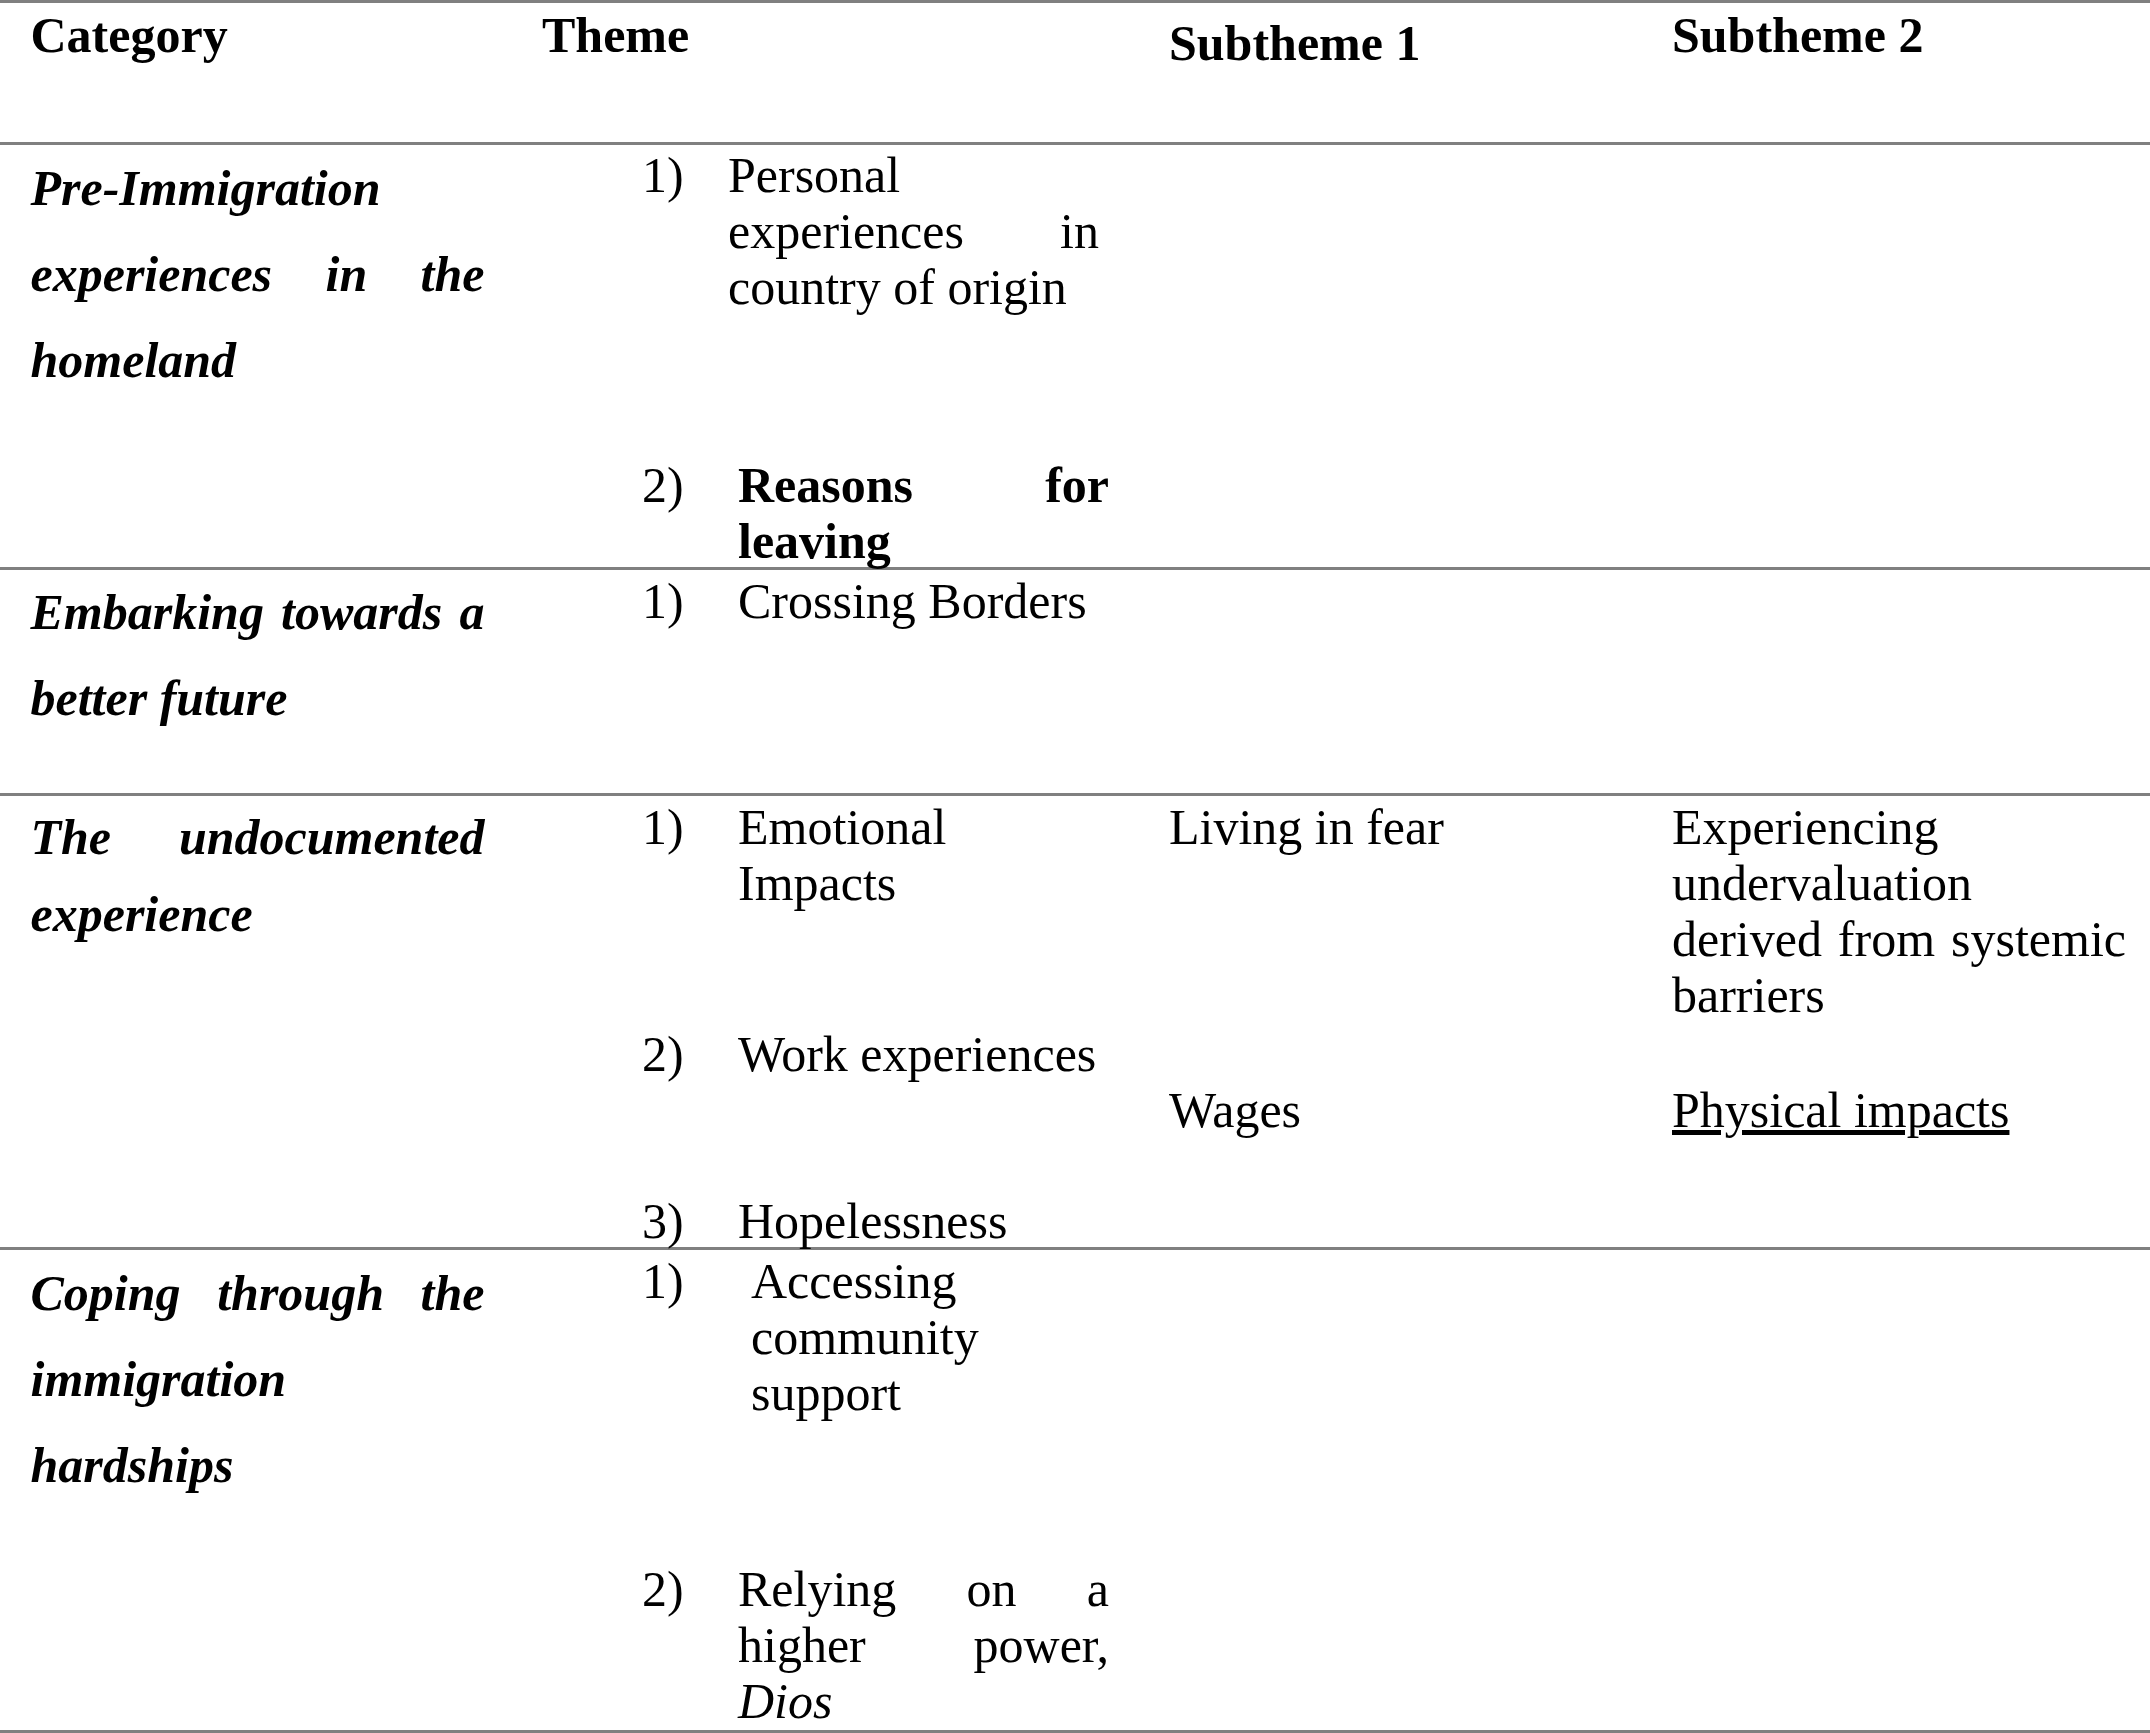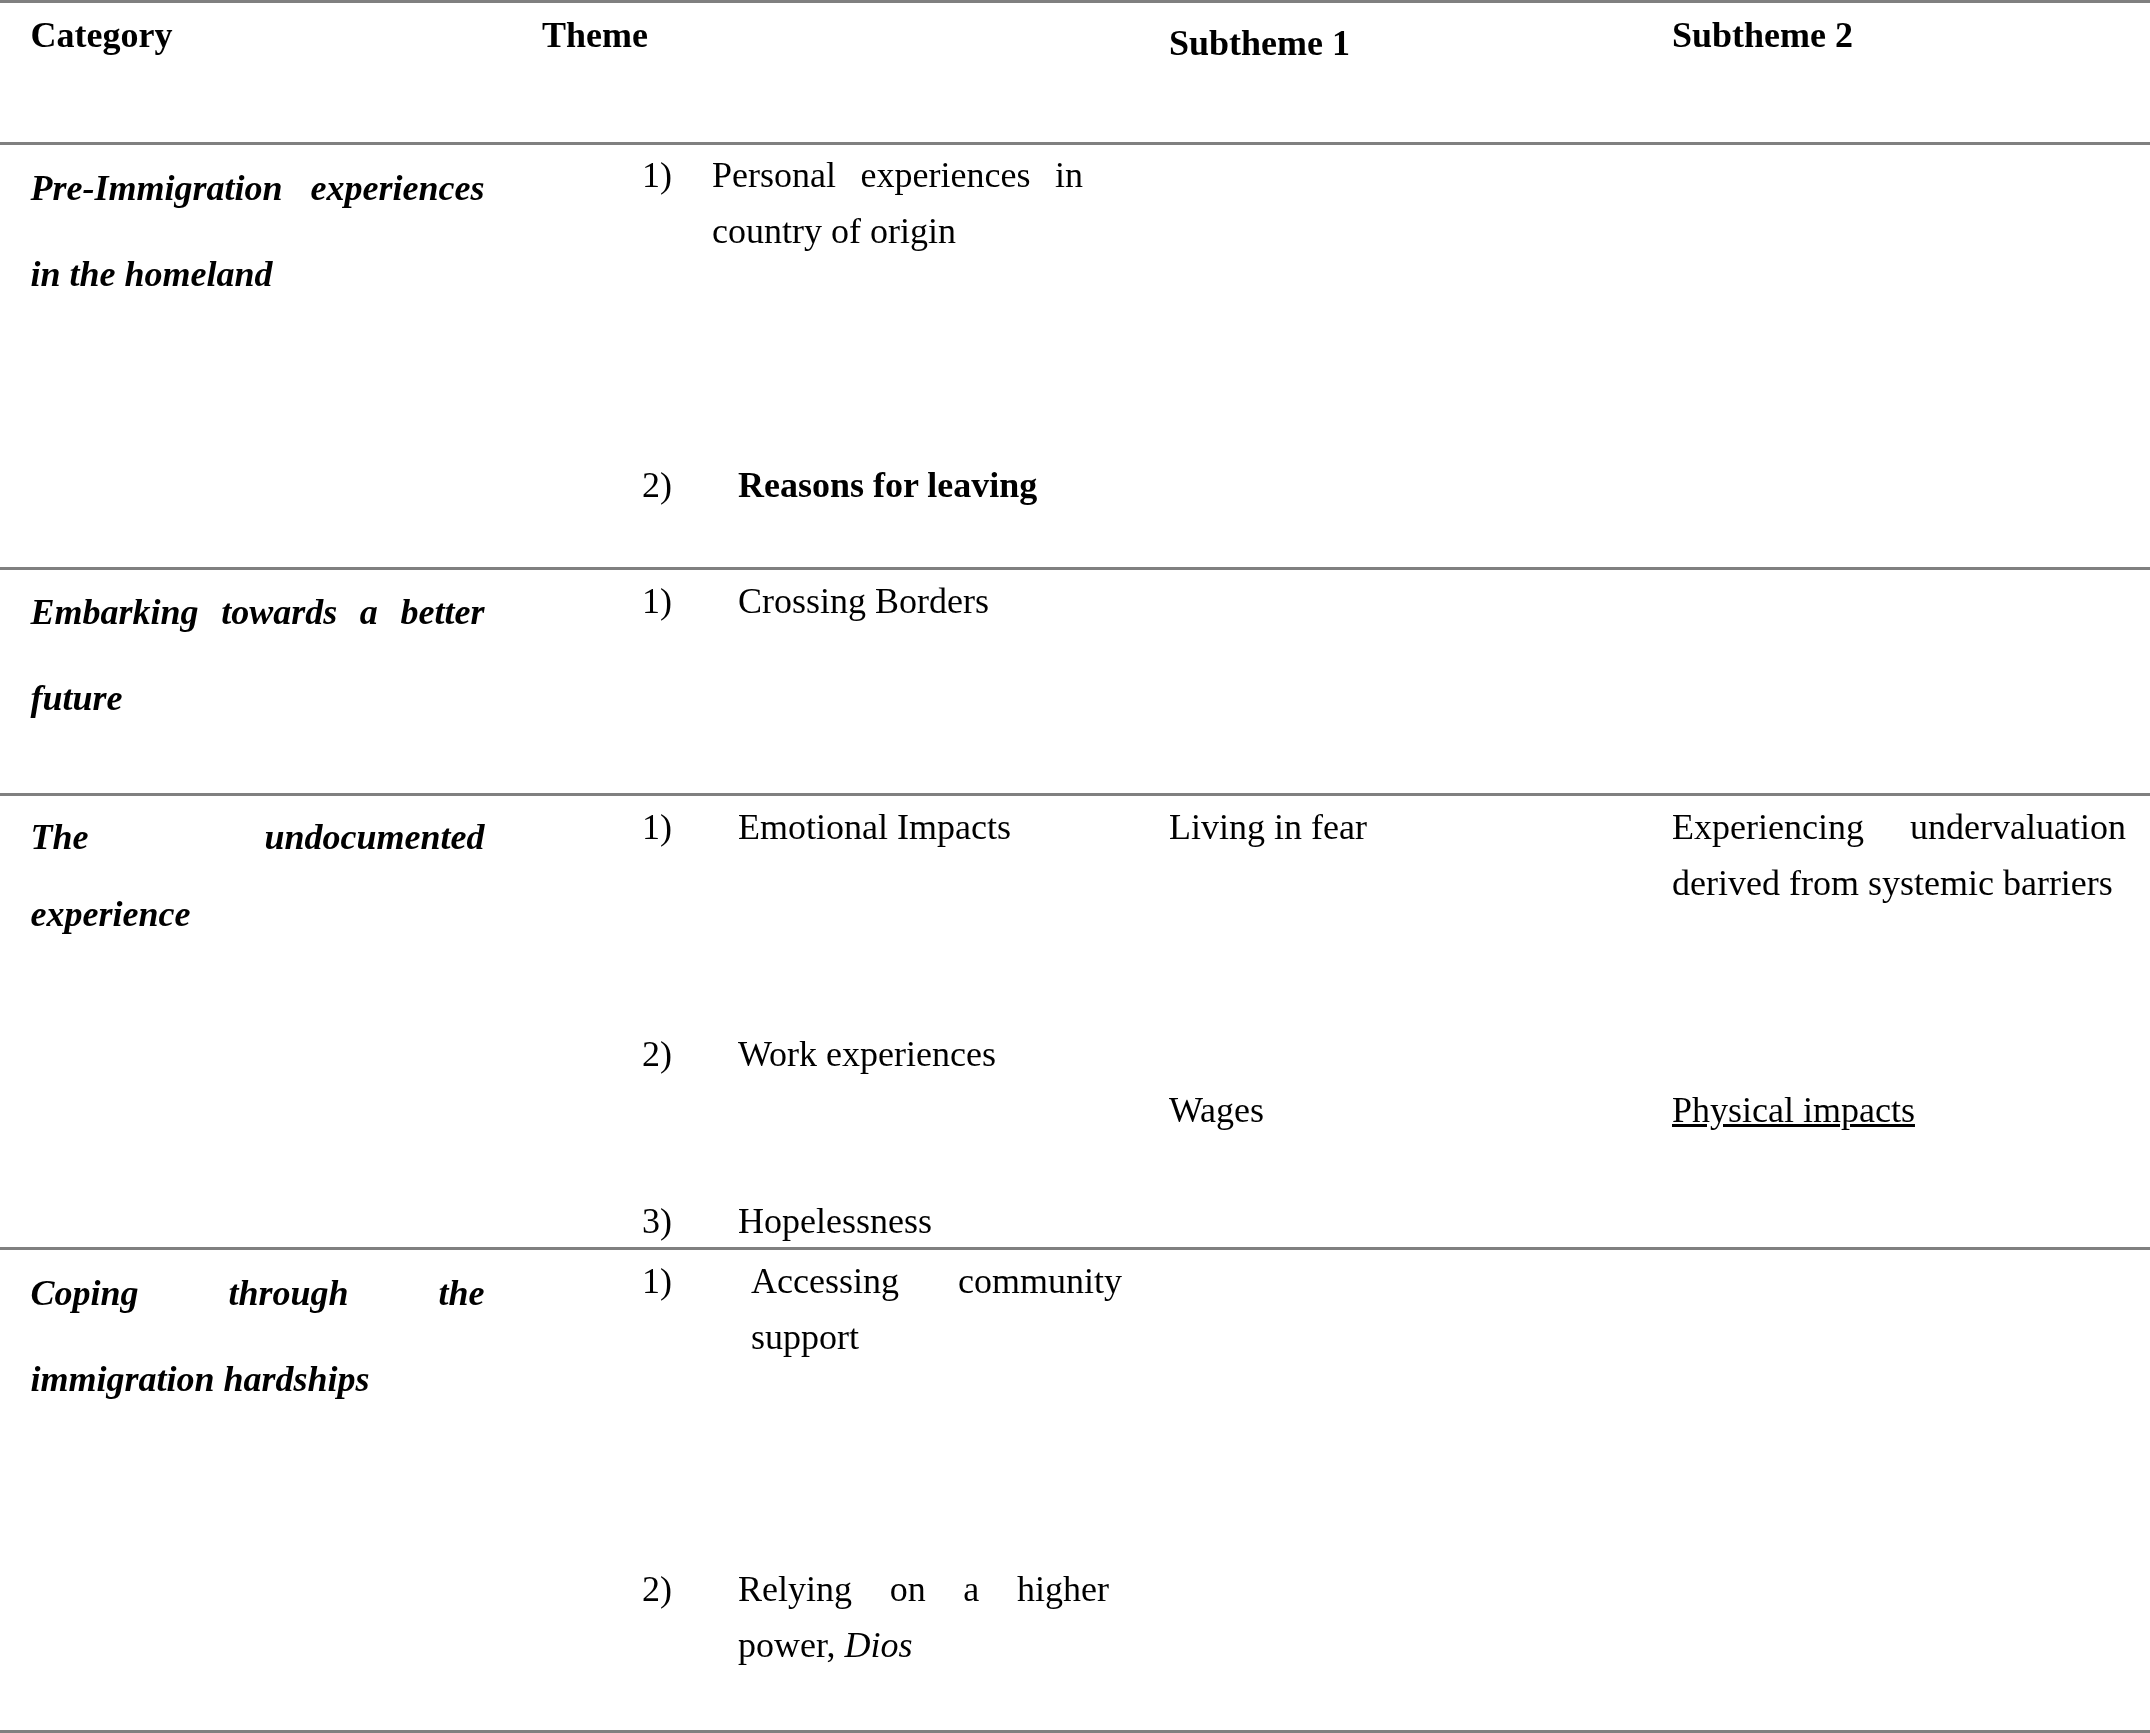--- a/index.html
+++ b/index.html
@@ -1,19 +1,19 @@
 <!DOCTYPE html>
 <html style="font-size:10.6px"><head>
 <meta charset="utf-8">
 <style>
   html, body { margin:0; padding:0; background:#ffffff; }
   body { width:2151px; height:1734px; position:relative; overflow:hidden;
          font-family:"Liberation Serif","DejaVu Serif",serif; color:#000; }
   .rule { position:absolute; left:0; width:2151px; height:2.7px; background:#808080; }
-  .t { position:absolute; font-size:36px; line-height:56px; }
+  .t { position:absolute; font-size:50px; line-height:56px; }
   .hdr { font-weight:bold; }
   .cat { font-weight:bold; font-style:italic; line-height:86px; text-align:justify; text-align-last:left; width:454px; }
   .num { width:46px; }
   .theme { width:371px; text-align:justify; text-align-last:left; }
   .sub2 { width:454px; text-align:justify; text-align-last:left; }
   .it { font-style:italic; }
 </style>
 </head>
 <body>
 
@@ -29,21 +29,21 @@
   <div>
     <div class="t hdr" style="left:30.5px; top:6.6px;">Category</div>
     <div class="t hdr" style="left:542px; top:6.6px;">Theme</div>
     <div class="t hdr" style="left:1169px; top:6.6px;margin-top:8px;">Subtheme 1</div>
     <div class="t hdr" style="left:1672px; top:6.6px;">Subtheme 2</div>
   </div>
 
   <div>
     <div class="t cat" style="left:30.5px; top:145px;">Pre-Immigration experiences in the homeland</div>
     <div class="t num" style="left:642px; top:147px;">1)</div>
-    <div class="t theme" style="left:712px; top:147px;">Personal experiences in country of origin</div>
+    <div class="t theme" style="left:728px; top:147px;">Personal experiences in country of origin</div>
     <div class="t num" style="left:642px; top:457px;">2)</div>
     <div class="t theme" style="left:738px; top:457px;font-weight:bold;">Reasons for leaving</div>
   </div>
 
   <div>
     <div class="t cat" style="left:30.5px; top:569px;">Embarking towards a better future</div>
     <div class="t num" style="left:642px; top:573px;">1)</div>
     <div class="t theme" style="left:738px; top:573px;">Crossing Borders</div>
   </div>
 

